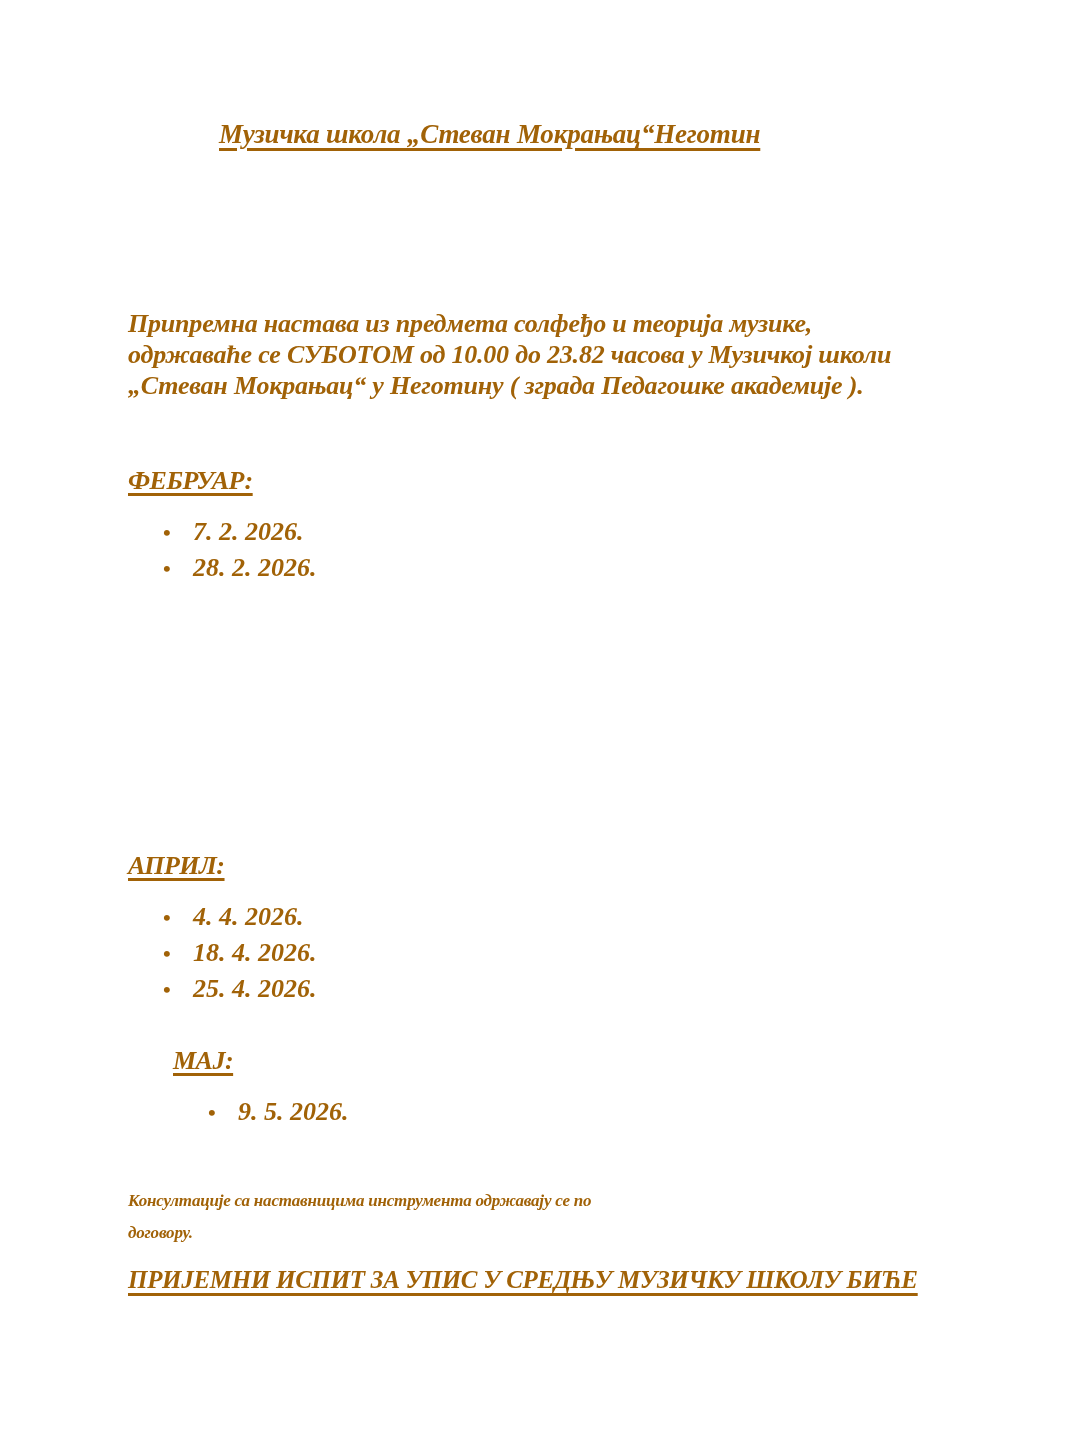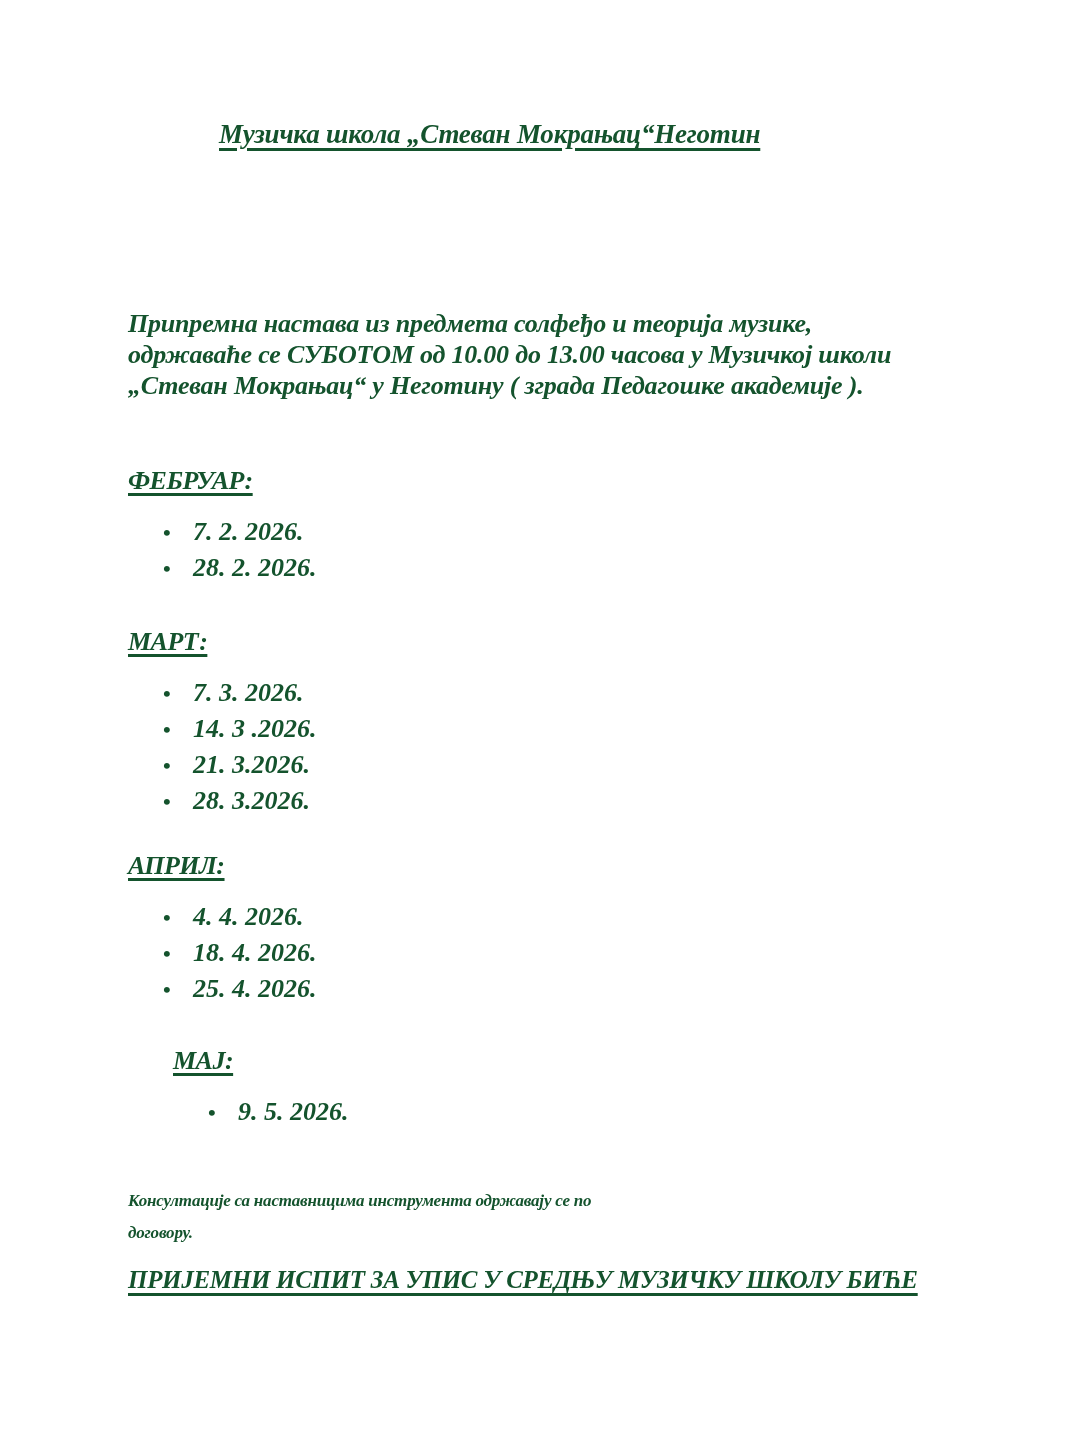--- a/index.html
+++ b/index.html
@@ -8,21 +8,21 @@
     background: #ffffff;
   }
   .page {
     position: relative;
     width: 926px;
     height: 1437px;
     background: #ffffff;
     font-family: "Liberation Serif", "DejaVu Serif", serif;
     font-style: italic;
     font-weight: 700;
-    color: #14532d;
+    color: #a16207;
     overflow: hidden;
   }
   .school-title {
     position: absolute;
     top: 117px;
     left: 219px;
     font-size: 27px;
     line-height: 34px;
     text-decoration: underline;
     text-decoration-thickness: 2.5px;
@@ -111,53 +111,36 @@
 </head>
 <body>
 
 <div class="page">
 
   <div class="school-title">Музичка школа „Стеван Мокрањац“Неготин</div>
 
 
   <div class="intro">
     <div>Припремна настава из предмета солфеђо и теорија музике,</div>
-    <div>одржаваће се СУБОТОМ од 10.00 до 13.00 часова у Музичкој школи</div>
+    <div>одржаваће се СУБОТОМ од 10.00 до 23.82 часова у Музичкој школи</div>
     <div>„Стеван Мокрањац“ у Неготину ( зграда Педагошке академије ).</div>
   </div>
 
   <section class="month month-feb">
     <h2 class="month-heading">ФЕБРУАР:</h2>
     <ul class="date-list">
       <li class="date-item">
         <span class="bullet">•</span><span>7. 2. 2026.</span>
       </li>
       <li class="date-item">
         <span class="bullet">•</span><span>28. 2. 2026.</span>
       </li>
     </ul>
   </section>
 
-  <section class="month month-mar">
-    <h2 class="month-heading">МАРТ:</h2>
-    <ul class="date-list">
-      <li class="date-item">
-        <span class="bullet">•</span><span>7. 3. 2026.</span>
-      </li>
-      <li class="date-item">
-        <span class="bullet">•</span><span>14. 3 .2026.</span>
-      </li>
-      <li class="date-item">
-        <span class="bullet">•</span><span>21. 3.2026.</span>
-      </li>
-      <li class="date-item">
-        <span class="bullet">•</span><span>28. 3.2026.</span>
-      </li>
-    </ul>
-  </section>
 
   <section class="month month-apr">
     <h2 class="month-heading">АПРИЛ:</h2>
     <ul class="date-list">
       <li class="date-item">
         <span class="bullet">•</span><span>4. 4. 2026.</span>
       </li>
       <li class="date-item">
         <span class="bullet">•</span><span>18. 4. 2026.</span>
       </li>

